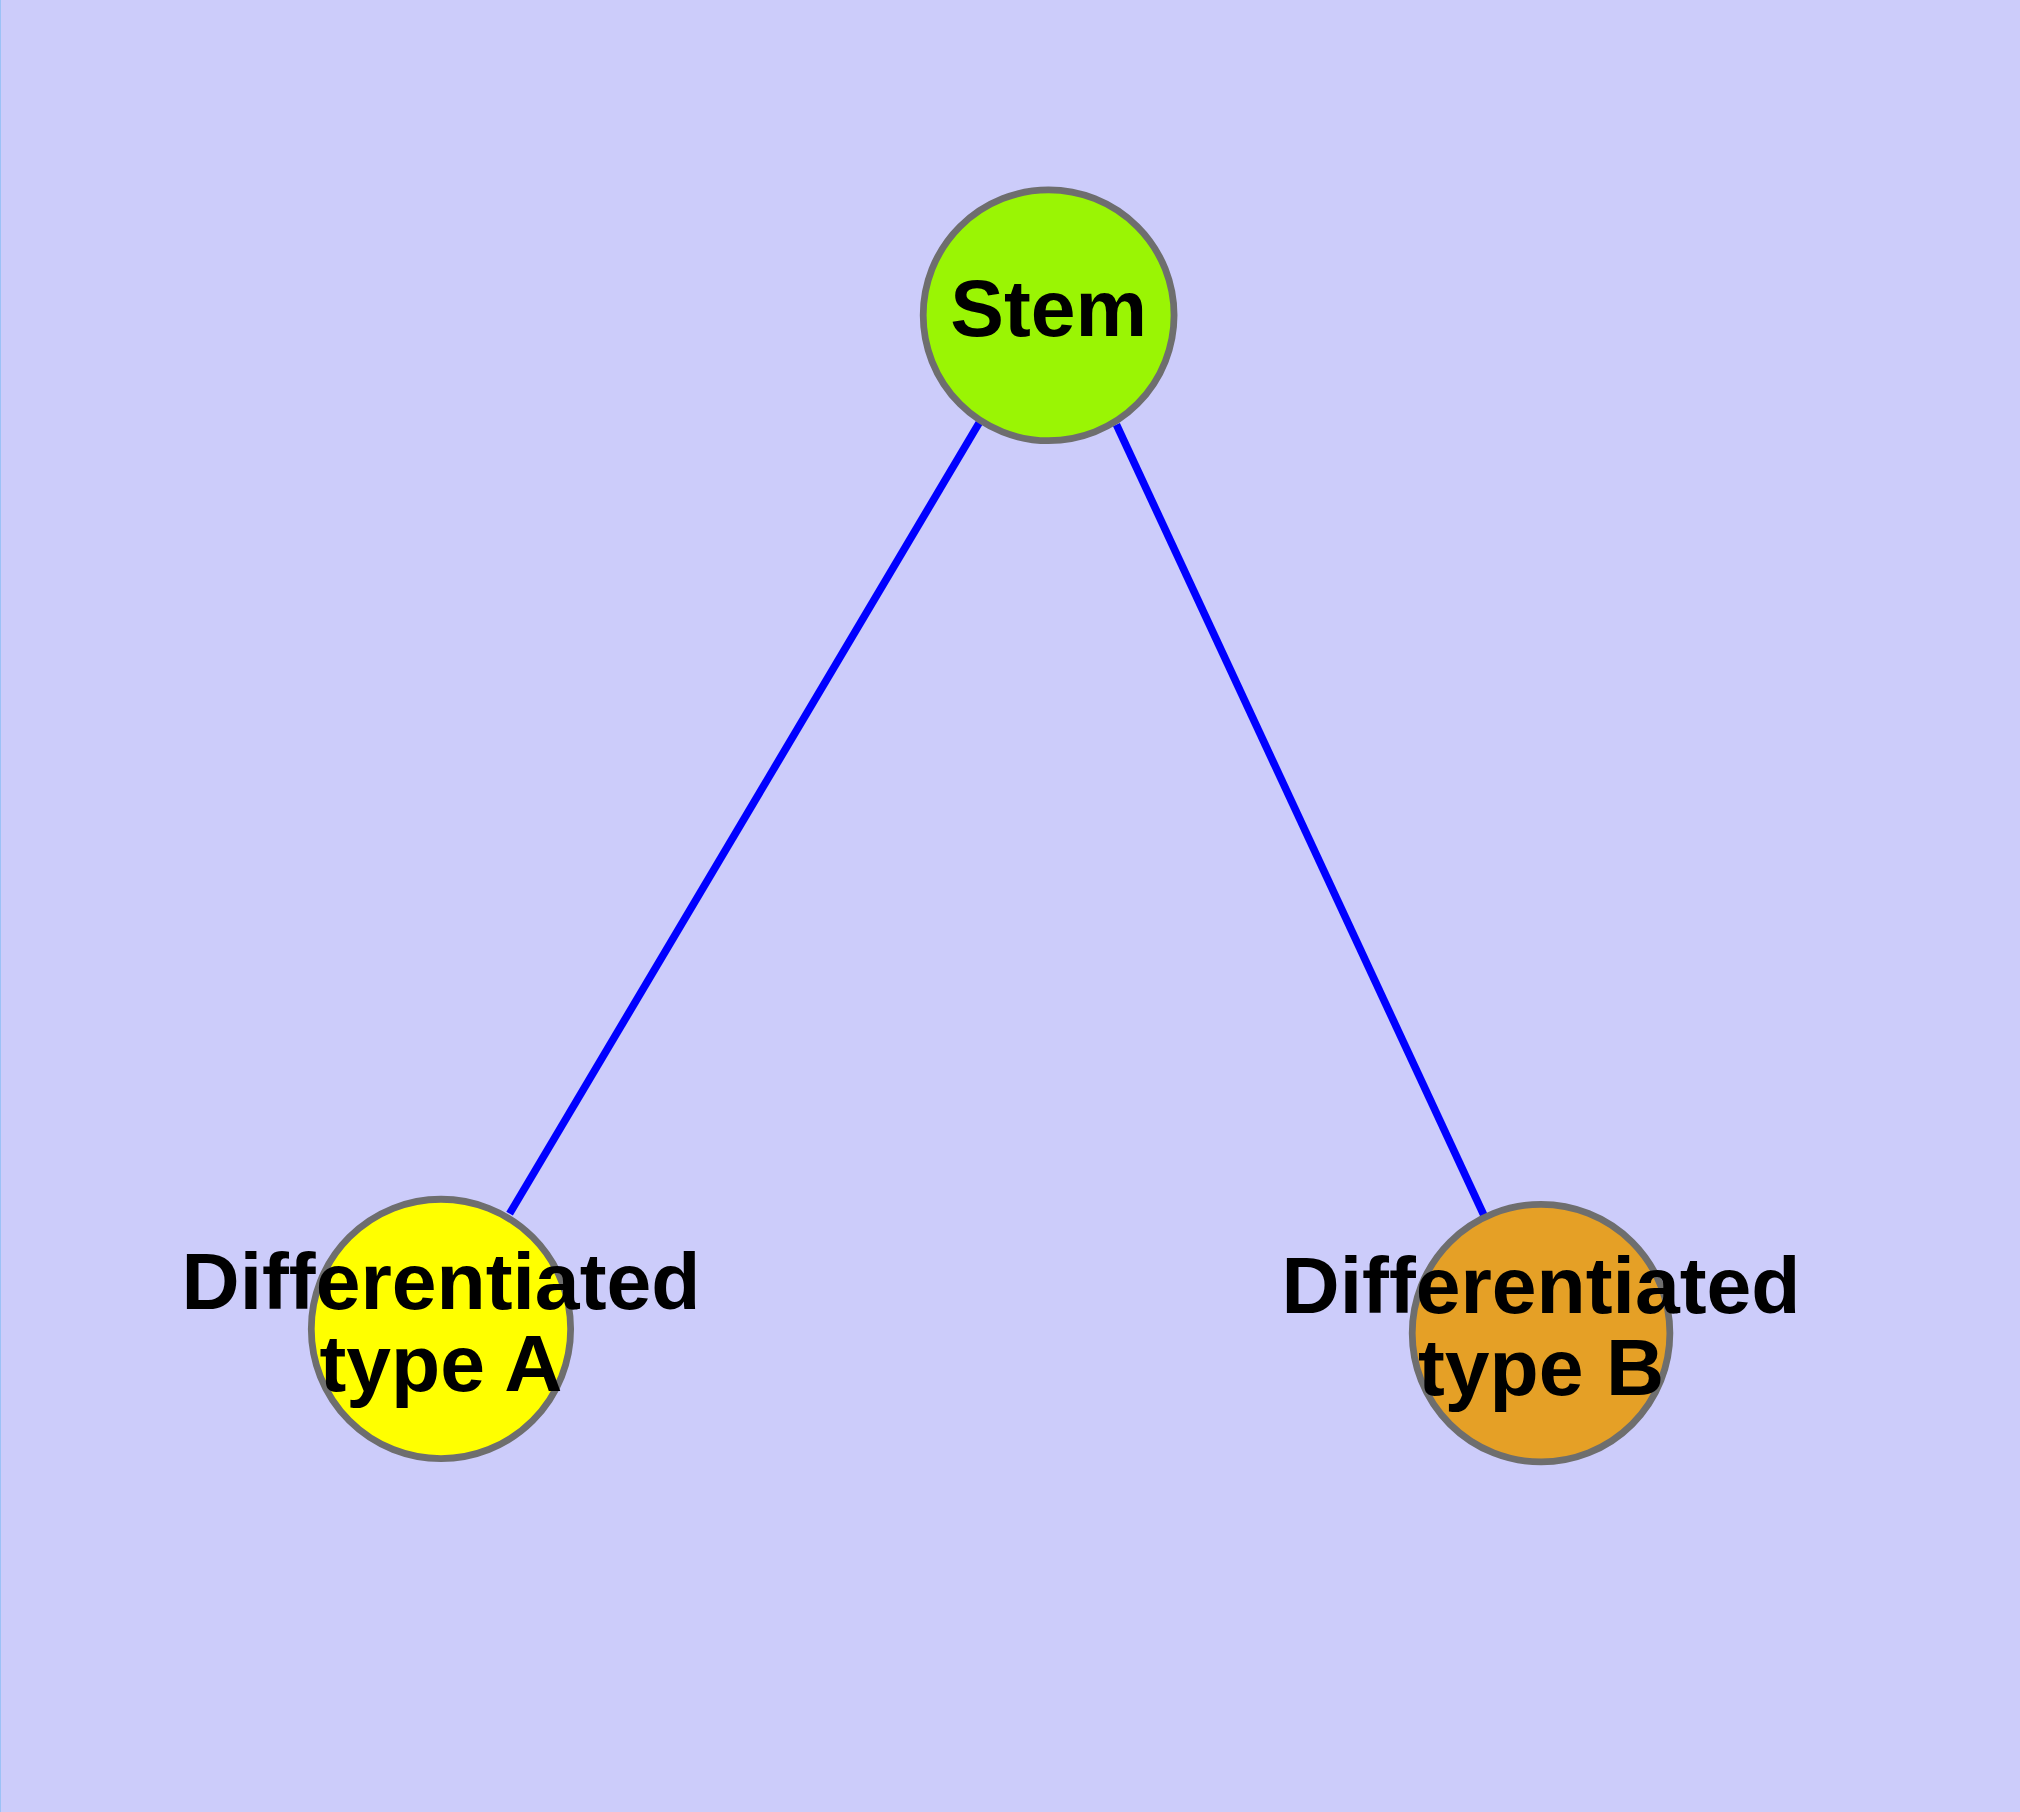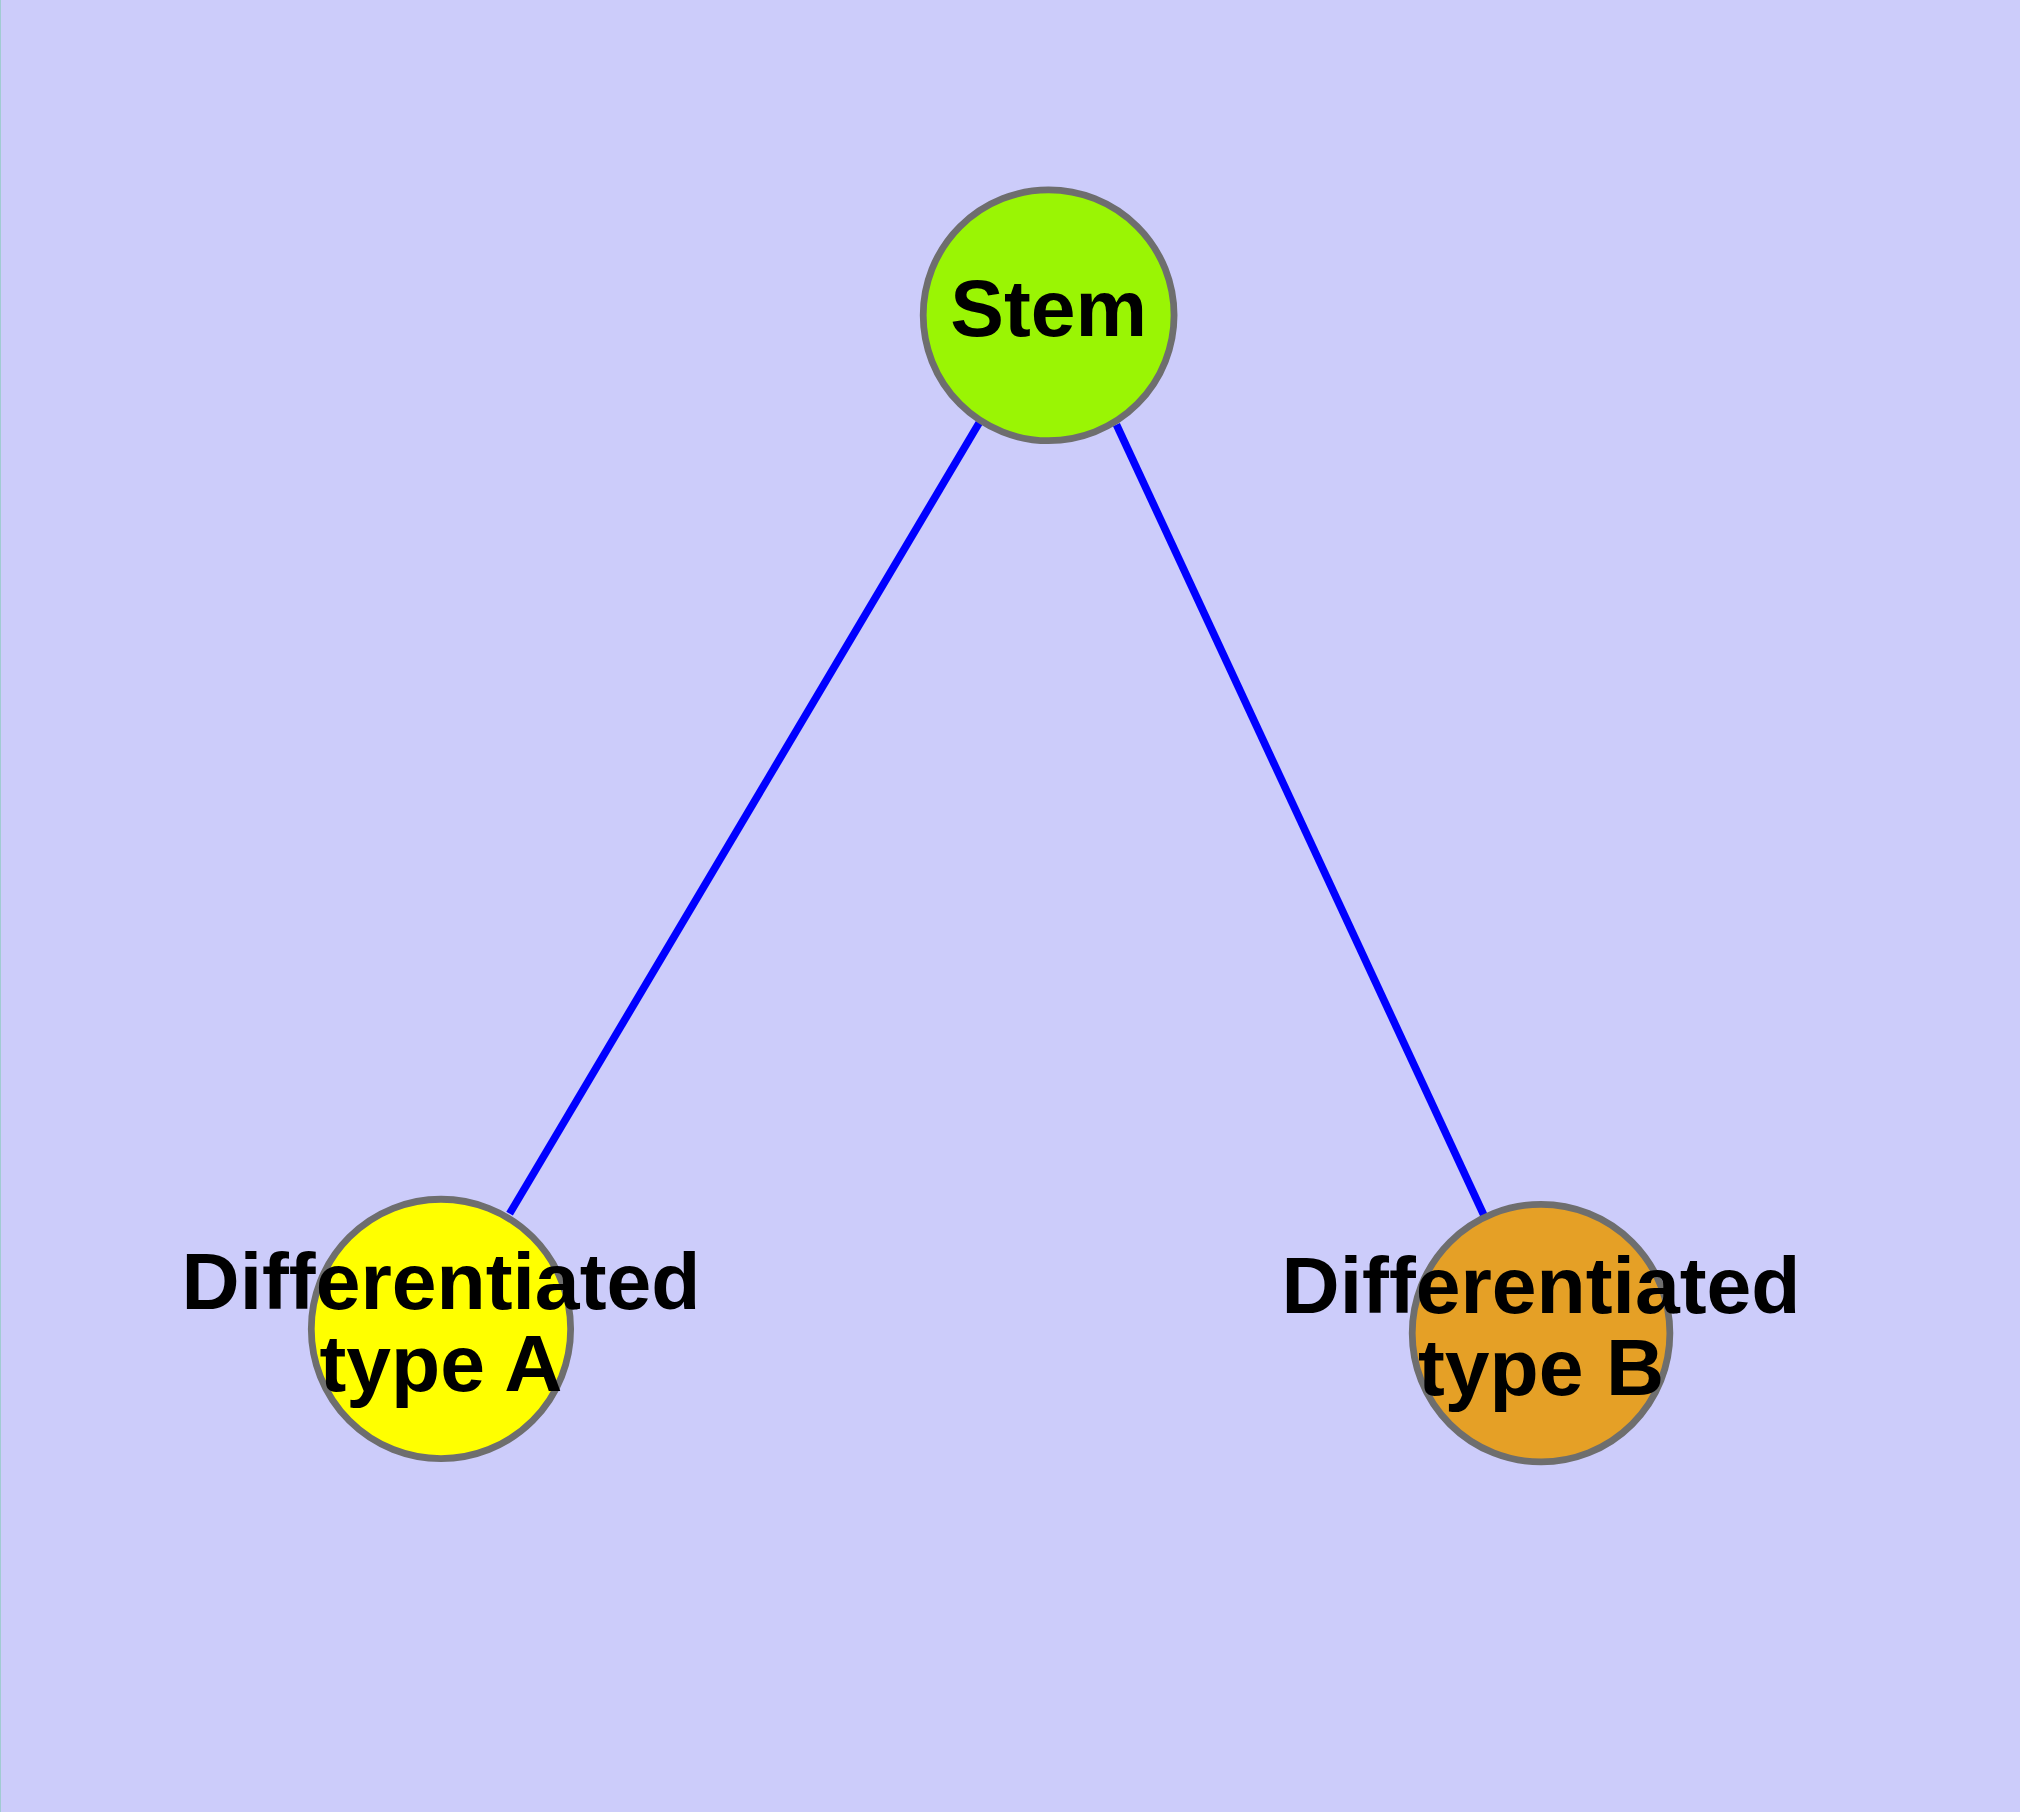--- a/index.html
+++ b/index.html
@@ -5,21 +5,21 @@
 <style>
   html, body {
     margin: 0;
     padding: 0;
     background: #ccccfa;
   }
   #canvas-root {
     position: relative;
     width: 2021px;
     height: 1812px;
-    background: #22c55e;
+    background: #0ea5e9;
     overflow: hidden;
     font-family: "Liberation Sans", sans-serif;
   }
   #graph-svg {
     position: absolute;
     top: 0;
     left: 0;
     width: 2021px;
     height: 1812px;
     display: block;

